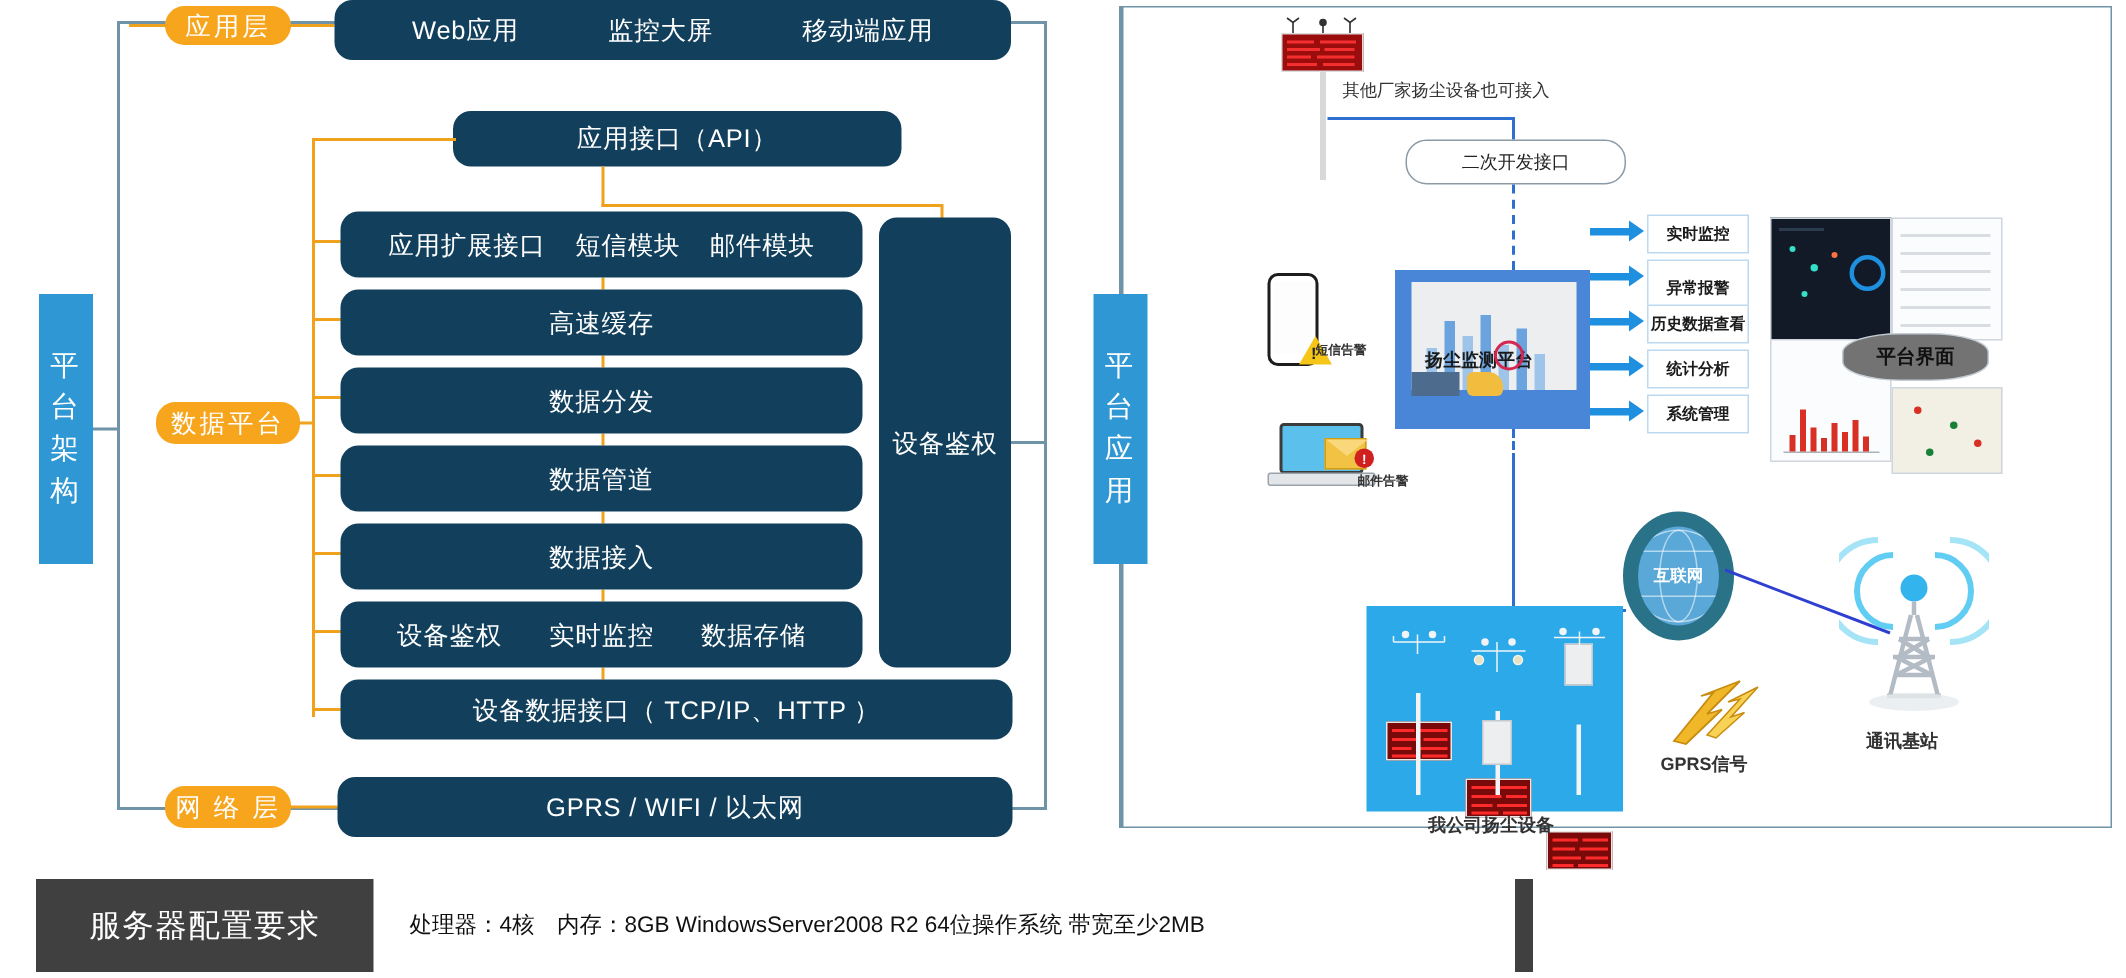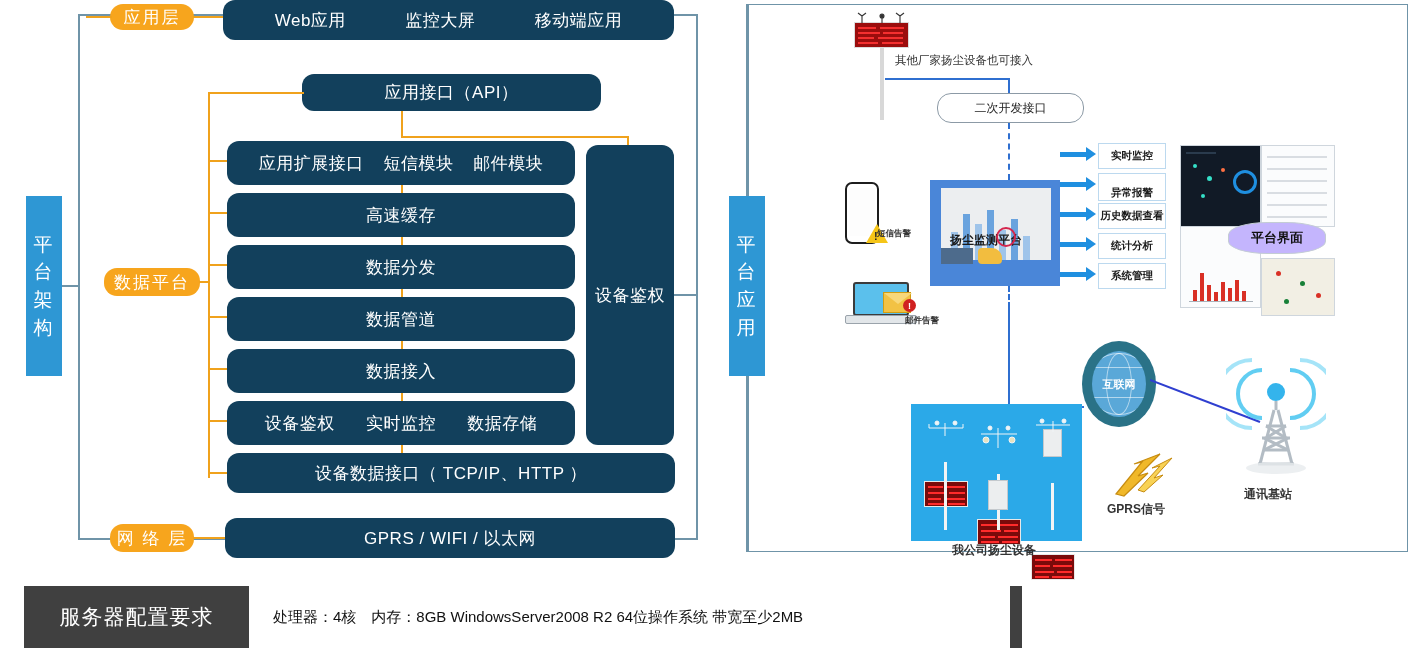--- a/index.html
+++ b/index.html
@@ -95,21 +95,21 @@
 
   
   .thumb{position:absolute;overflow:hidden;border:1px solid #cfd6dd;}
   .th-dark{background:#111a26;}
   .th-light{background:#fbfcfd;}
   .th-map{background:#f2efe4;}
   .tline{position:absolute;background:#d9dde2;height:2px;}
   .tbar{position:absolute;background:#d93025;bottom:6px;}
   .dotc{position:absolute;border-radius:50%;}
 
-  #plat-ui-label{position:absolute;background:#c4b5fd;border:1px solid #c3ccd4;
+  #plat-ui-label{position:absolute;background:#737373;border:1px solid #c3ccd4;
                  border-radius:40%;font-size:13px;font-weight:bold;color:#111;
                  display:flex;align-items:center;justify-content:center;}
 
   
   .globe-out{border-radius:50%;background:#2a7287;display:flex;align-items:center;justify-content:center;}
   .globe-in{border-radius:50%;background:#5aa8d8;position:relative;overflow:hidden;}
   .mer{position:absolute;border:1px solid rgba(255,255,255,.55);border-radius:50%;}
   .globe-txt{position:absolute;color:#fff;font-size:11px;font-weight:bold;
              width:100%;text-align:center;top:50%;transform:translateY(-50%);}
 
@@ -306,21 +306,21 @@
     <span class="head" style="left:26px;"></span>
   </div>
 <div class="arrow" style="left:1060px;top:268px;width:36px;height:14px;">
   <span class="shaft" style="width:26px;"></span>
     <span class="head" style="left:26px;"></span>
   </div>
 
 <div class="abs menuitem" style="left:1098px;top:143px;width:68px;height:26px;">
   <span>实时监控</span>
   </div>
-<div class="abs menuitem" style="left:1098px;top:173px;width:68px;height:28px;align-items:flex-end;">
+<div class="abs menuitem" style="left:1098px;top:173px;width:68px;height:38px;">
   <span>异常报警</span>
   </div>
 <div class="abs menuitem" style="left:1098px;top:203px;width:68px;height:26px;">
   <span>历史数据查看</span>
   </div>
 <div class="abs menuitem" style="left:1098px;top:233px;width:68px;height:26px;">
   <span>统计分析</span>
   </div>
 <div class="abs menuitem" style="left:1098px;top:263px;width:68px;height:26px;">
   <span>系统管理</span>

